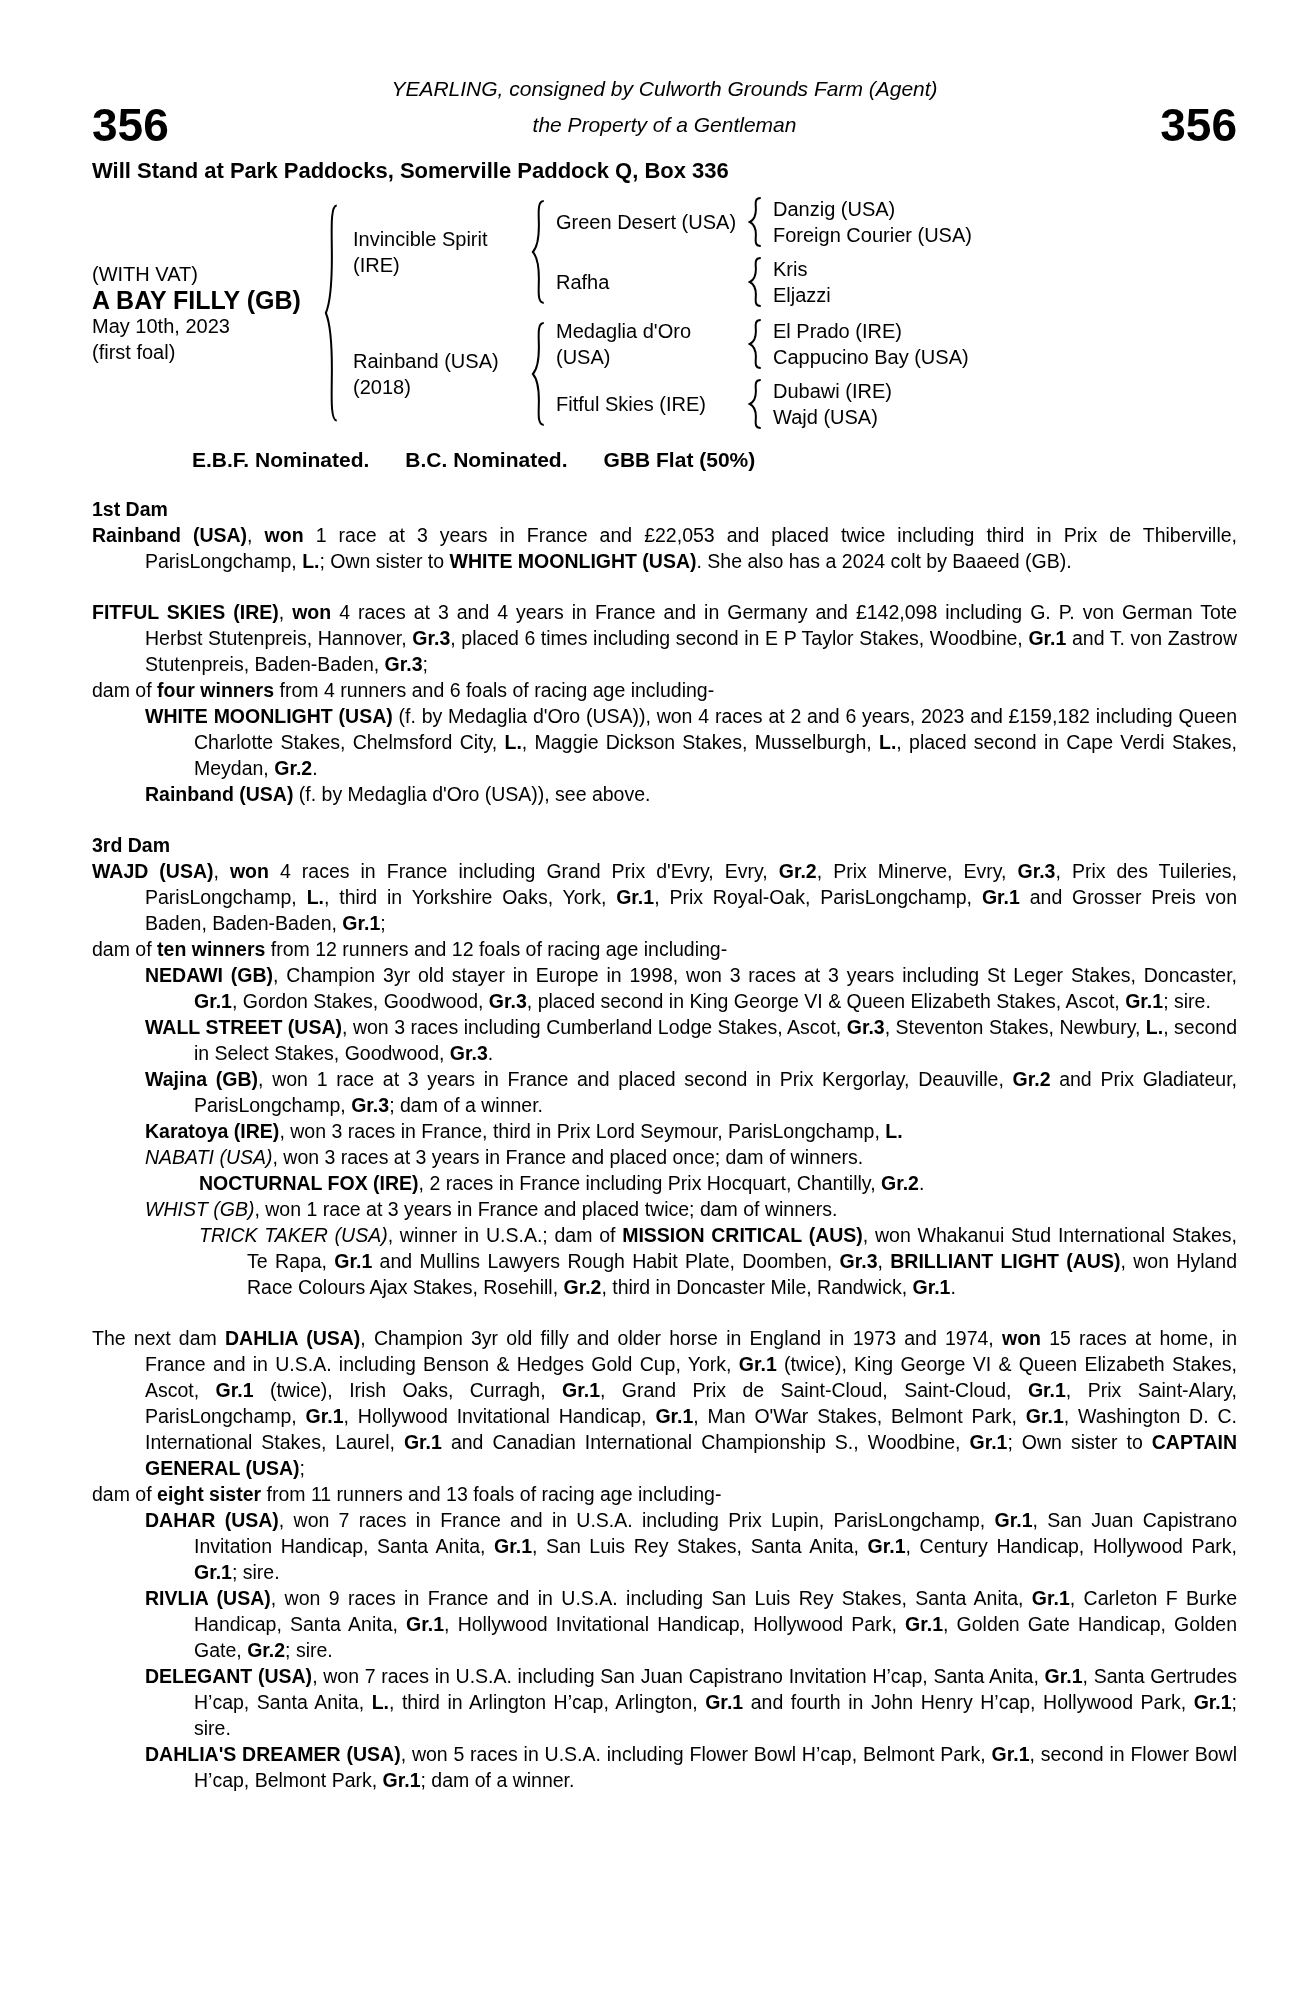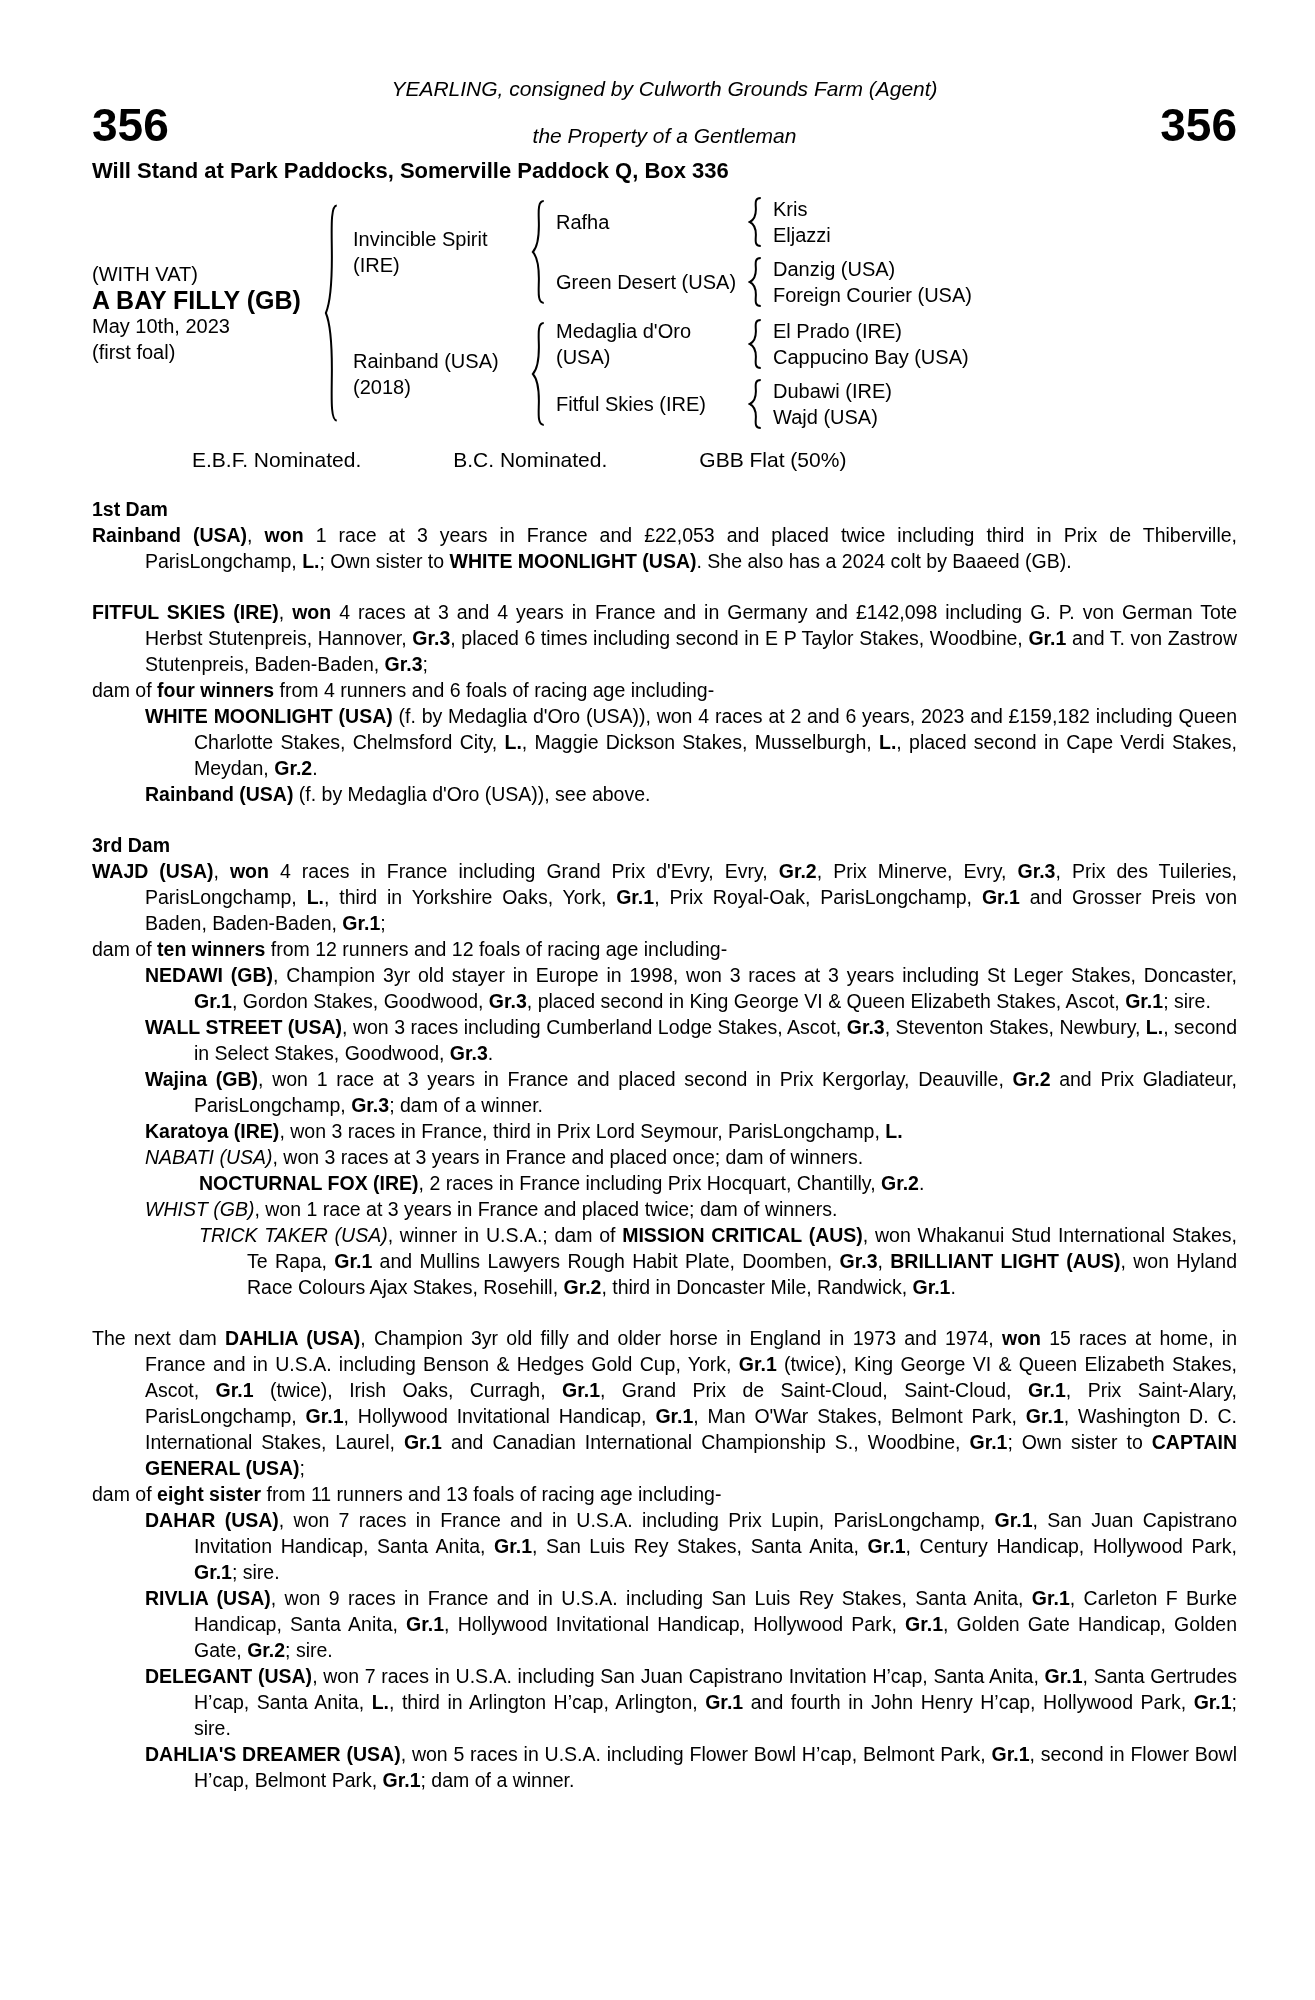--- a/index.html
+++ b/index.html
@@ -1,19 +1,19 @@
 <!DOCTYPE html>
 <html><head>
 <meta charset="utf-8">
 <style>
   html,body{margin:0;padding:0;background:#fff;color:#000;}
   body{width:1315px;height:2000px;overflow:hidden;font-family:"Liberation Sans",sans-serif;}
   .page{padding:76px 78px 0 92px;}
   .consign{text-align:center;font-style:italic;font-size:21px;line-height:26px;}
-  .lotrow{display:flex;align-items:flex-end;justify-content:space-between;margin-top:0px;}
+  .lotrow{display:flex;align-items:center;justify-content:space-between;margin-top:0px;}
   .lot{font-weight:bold;font-size:46px;line-height:46px;width:160px;}
   .lot.right{text-align:right;}
   .property{font-style:italic;font-size:21px;text-align:center;flex:1;}
   .stand{font-weight:bold;font-size:22px;margin-top:10px;}
   
   .chart{display:flex;align-items:center;margin-top:12px;font-size:20px;line-height:26px;}
   .filly{width:232px;}
   .filly .vat{font-size:20px;}
   .filly-name{font-weight:bold;font-size:25px;}
   .gen2col{display:flex;flex-direction:column;gap:10px;}
@@ -21,21 +21,21 @@
   .g2name{width:178px;}
   .g3col{display:flex;flex-direction:column;gap:8px;}
   .g3unit{display:flex;align-items:center;}
   .g3name{width:192px;}
   .g4pair{display:flex;flex-direction:column;justify-content:center;}
   svg.brace{width:15px;margin-right:10px;flex:0 0 auto;}
   svg.brace-sm{height:50px;}
   svg.brace-md{height:106px;}
   svg.brace-lg{height:224px;margin-right:14px;}
   
-  .noms{display:flex;font-weight:normal;font-size:21px;margin-top:18px;padding-left:100px;gap:92px;}
+  .noms{display:flex;font-weight:bold;font-size:21px;margin-top:18px;padding-left:100px;gap:36px;}
   
   #sections{font-size:19.5px;line-height:26px;text-align:justify;}
   .section{margin-top:25px;}
   .section[data-name="section-first-dam"]{margin-top:18px;}
   .section[data-name="section-next-dam"]{}
   .dam-heading{font-weight:bold;text-align:left;margin-top:24px;}
   .para{margin:0;}
   .para.l0{padding-left:53px;text-indent:-53px;}
   .para.flat{padding-left:0;text-indent:0;}
   .para.l1{padding-left:102px;text-indent:-49px;}
@@ -69,38 +69,38 @@
         <path d="M17 2 C8 2 10.5 14 10.5 25 C10.5 42 5 48 2.5 50 C5 52 10.5 58 10.5 75 C10.5 86 8 98 17 98" fill="none" stroke="#000" stroke-width="2" vector-effect="non-scaling-stroke"></path>
       </svg>
     <div class="gen2col" data-name="gen2-column">
 
       <div class="g2unit" data-name="sire-unit">
         <div class="g2name" data-name="sire-name">Invincible Spirit (IRE)</div>
         <svg class="brace brace-md" viewBox="0 0 20 100" preserveAspectRatio="none" data-name="pedigree-brace-icon">
             <path d="M17 2 C8 2 10.5 14 10.5 25 C10.5 42 5 48 2.5 50 C5 52 10.5 58 10.5 75 C10.5 86 8 98 17 98" fill="none" stroke="#000" stroke-width="2" vector-effect="non-scaling-stroke"></path>
           </svg>
         <div class="g3col" data-name="sire-grandparents">
+          <div class="g3unit" data-name="grandsire-unit">
+            <div class="g3name" data-name="grandsire-name">Green Desert (USA)</div>
+            <svg class="brace brace-sm" viewBox="0 0 20 100" preserveAspectRatio="none" data-name="pedigree-brace-icon">
+                <path d="M17 2 C8 2 10.5 14 10.5 25 C10.5 42 5 48 2.5 50 C5 52 10.5 58 10.5 75 C10.5 86 8 98 17 98" fill="none" stroke="#000" stroke-width="2" vector-effect="non-scaling-stroke"></path>
+              </svg>
+            <div class="g4pair" data-name="great-grandparents">
+              <div data-name="ancestor-name">Danzig (USA)</div>
+              <div data-name="ancestor-name">Foreign Courier (USA)</div>
+            </div>
+          </div>
           <div class="g3unit" data-name="granddam-unit">
             <div class="g3name" data-name="granddam-name">Rafha</div>
             <svg class="brace brace-sm" viewBox="0 0 20 100" preserveAspectRatio="none" data-name="pedigree-brace-icon">
                 <path d="M17 2 C8 2 10.5 14 10.5 25 C10.5 42 5 48 2.5 50 C5 52 10.5 58 10.5 75 C10.5 86 8 98 17 98" fill="none" stroke="#000" stroke-width="2" vector-effect="non-scaling-stroke"></path>
               </svg>
             <div class="g4pair" data-name="great-grandparents">
               <div data-name="ancestor-name">Kris</div>
               <div data-name="ancestor-name">Eljazzi</div>
-            </div>
-          </div>
-          <div class="g3unit" data-name="grandsire-unit">
-            <div class="g3name" data-name="grandsire-name">Green Desert (USA)</div>
-            <svg class="brace brace-sm" viewBox="0 0 20 100" preserveAspectRatio="none" data-name="pedigree-brace-icon">
-                <path d="M17 2 C8 2 10.5 14 10.5 25 C10.5 42 5 48 2.5 50 C5 52 10.5 58 10.5 75 C10.5 86 8 98 17 98" fill="none" stroke="#000" stroke-width="2" vector-effect="non-scaling-stroke"></path>
-              </svg>
-            <div class="g4pair" data-name="great-grandparents">
-              <div data-name="ancestor-name">Danzig (USA)</div>
-              <div data-name="ancestor-name">Foreign Courier (USA)</div>
             </div>
           </div>
         </div>
       </div>
 
       <div class="g2unit" data-name="dam-unit">
         <div class="g2name" data-name="dam-name">
           <div data-name="dam-name-text">Rainband (USA)</div>
           <div data-name="dam-year">(2018)</div>
         </div>

